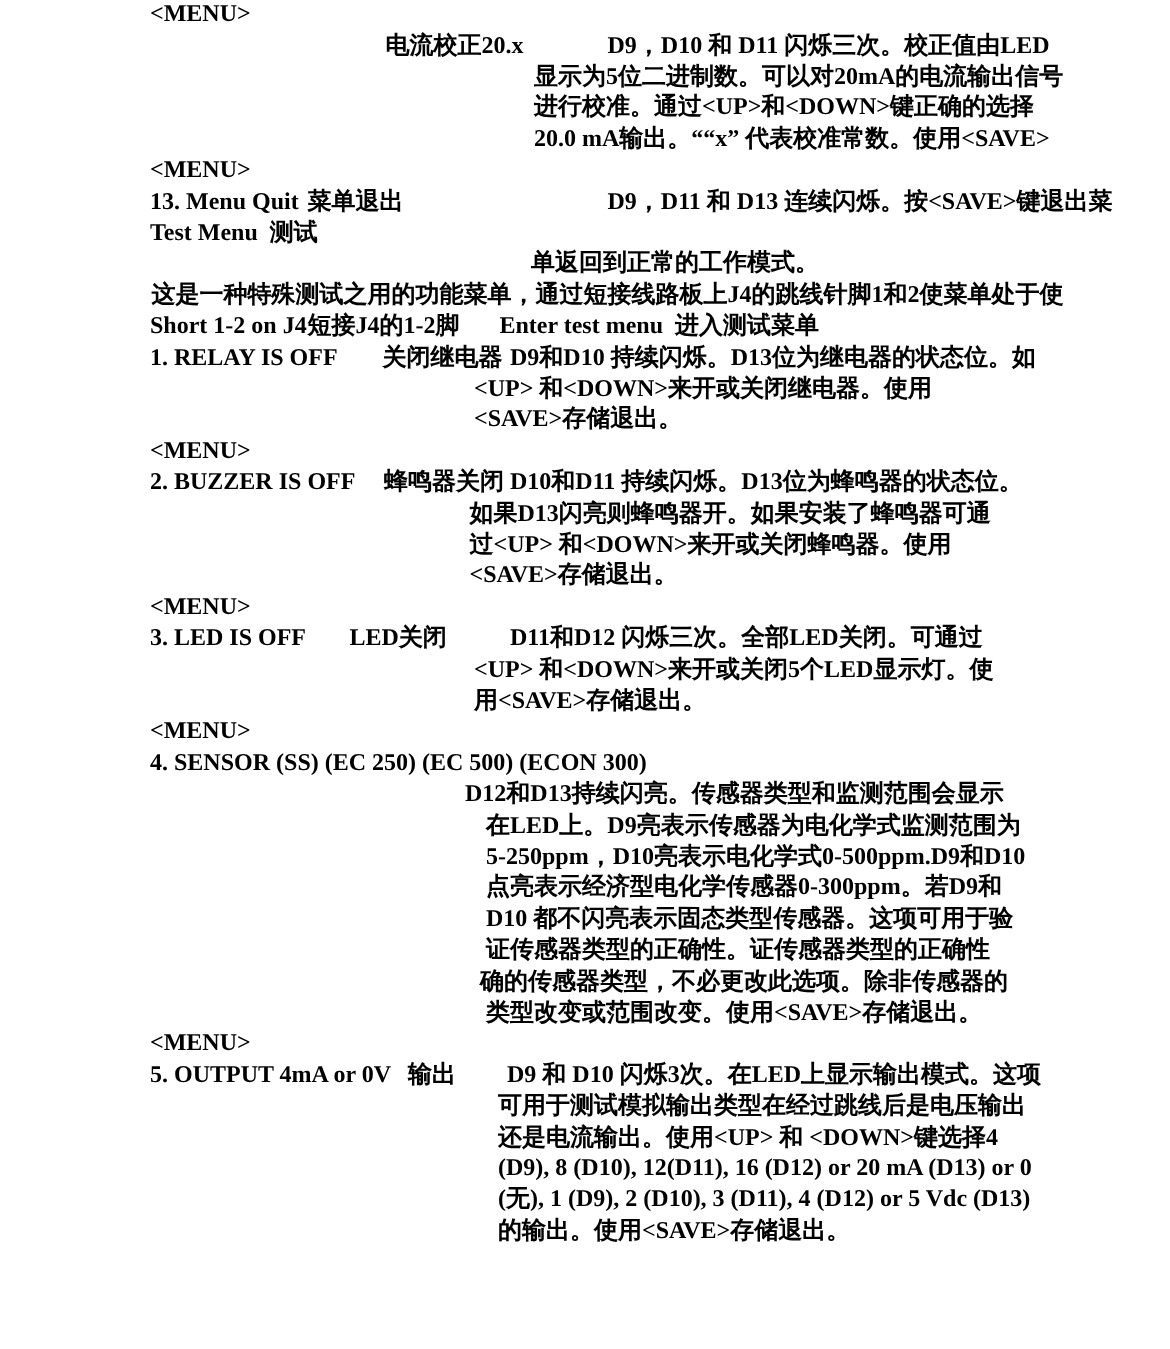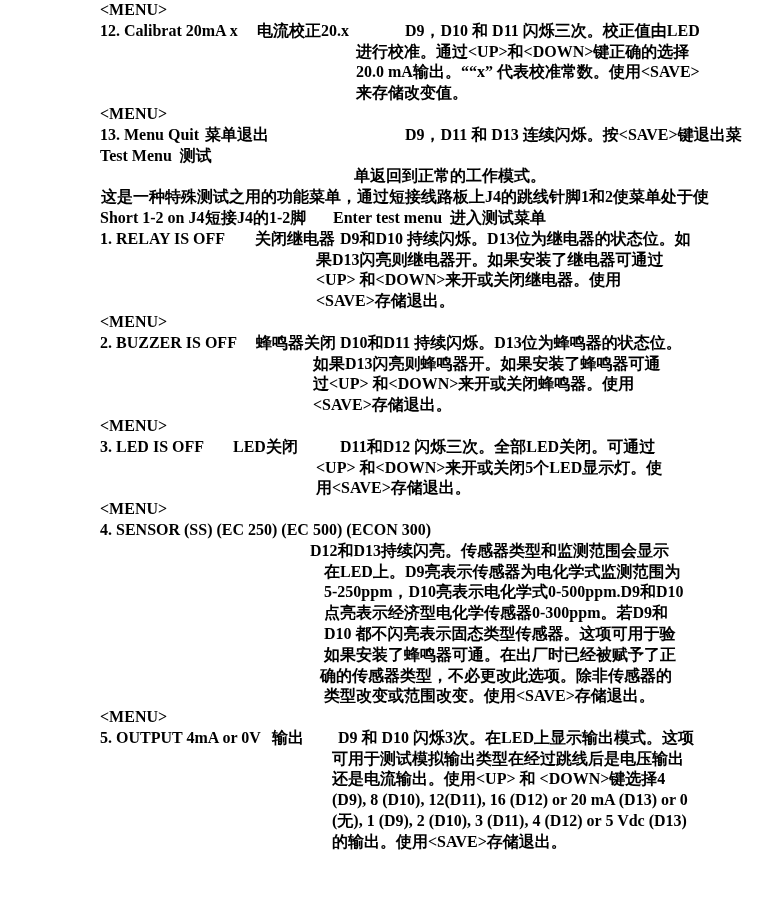--- a/index.html
+++ b/index.html
@@ -23,32 +23,31 @@
 </head>
 <body>
 
 <div class="doc">
 
   <div class="row">
     <span class="run" style="left:100px">&lt;MENU&gt;</span>
   </div>
 
   <div class="row">
-    <span class="run" style="left:100px">12. Calibrat 20mA x</span>
     <span class="run" style="left:257px">电流校正20.x</span>
     <span class="run" style="left:405px">D9，D10 和 D11 闪烁三次。校正值由LED</span>
   </div>
+  <div class="row">
+      <span class="run" style="left:356px">显示为5位二进制数。可以对20mA的电流输出信号</span>
+    </div>
   <div class="row">
       <span class="run" style="left:356px">进行校准。通过&lt;UP&gt;和&lt;DOWN&gt;键正确的选择</span>
     </div>
   <div class="row">
       <span class="run" style="left:356px">20.0 mA输出。““x” 代表校准常数。使用&lt;SAVE&gt;</span>
-    </div>
-  <div class="row">
-      <span class="run" style="left:356px">来存储改变值。</span>
     </div>
 
   <div class="row">
     <span class="run" style="left:100px">&lt;MENU&gt;</span>
   </div>
 
   <div class="row">
     <span class="run" style="left:100px">13. Menu Quit</span>
     <span class="run" style="left:205px">菜单退出</span>
     <span class="run" style="left:405px">D9，D11 和 D13 连续闪烁。按&lt;SAVE&gt;键退出菜</span>
@@ -68,23 +67,20 @@
     <span class="run" style="left:100px">Short 1-2 on J4</span>
     <span class="run" style="left:205px">短接J4的1-2脚</span>
     <span class="run" style="left:333px">Enter test menu  进入测试菜单</span>
   </div>
 
   <div class="row">
     <span class="run" style="left:100px">1. RELAY IS OFF</span>
     <span class="run" style="left:255px">关闭继电器</span>
     <span class="run" style="left:340px">D9和D10 持续闪烁。D13位为继电器的状态位。如</span>
   </div>
-  <div class="row">
-      <span class="run" style="left:316px">果D13闪亮则继电器开。如果安装了继电器可通过</span>
-    </div>
   <div class="row">
       <span class="run" style="left:316px">&lt;UP&gt; 和&lt;DOWN&gt;来开或关闭继电器。使用</span>
     </div>
   <div class="row">
       <span class="run" style="left:316px">&lt;SAVE&gt;存储退出。</span>
     </div>
 
   <div class="row">
     <span class="run" style="left:100px">&lt;MENU&gt;</span>
   </div>
@@ -136,21 +132,21 @@
   <div class="row">
       <span class="run" style="left:324px">5-250ppm，D10亮表示电化学式0-500ppm.D9和D10</span>
     </div>
   <div class="row">
       <span class="run" style="left:324px">点亮表示经济型电化学传感器0-300ppm。若D9和</span>
     </div>
   <div class="row">
       <span class="run" style="left:324px">D10 都不闪亮表示固态类型传感器。这项可用于验</span>
     </div>
   <div class="row">
-      <span class="run" style="left:324px">如果安装了蜂鸣器可通。在出厂时已经被赋予了正</span>
+      <span class="run" style="left:324px">证传感器类型的正确性。证传感器类型的正确性</span>
     </div>
   <div class="row">
       <span class="run" style="left:320px">确的传感器类型，不必更改此选项。除非传感器的</span>
     </div>
   <div class="row">
       <span class="run" style="left:324px">类型改变或范围改变。使用&lt;SAVE&gt;存储退出。</span>
     </div>
 
   <div class="row">
     <span class="run" style="left:100px">&lt;MENU&gt;</span>

